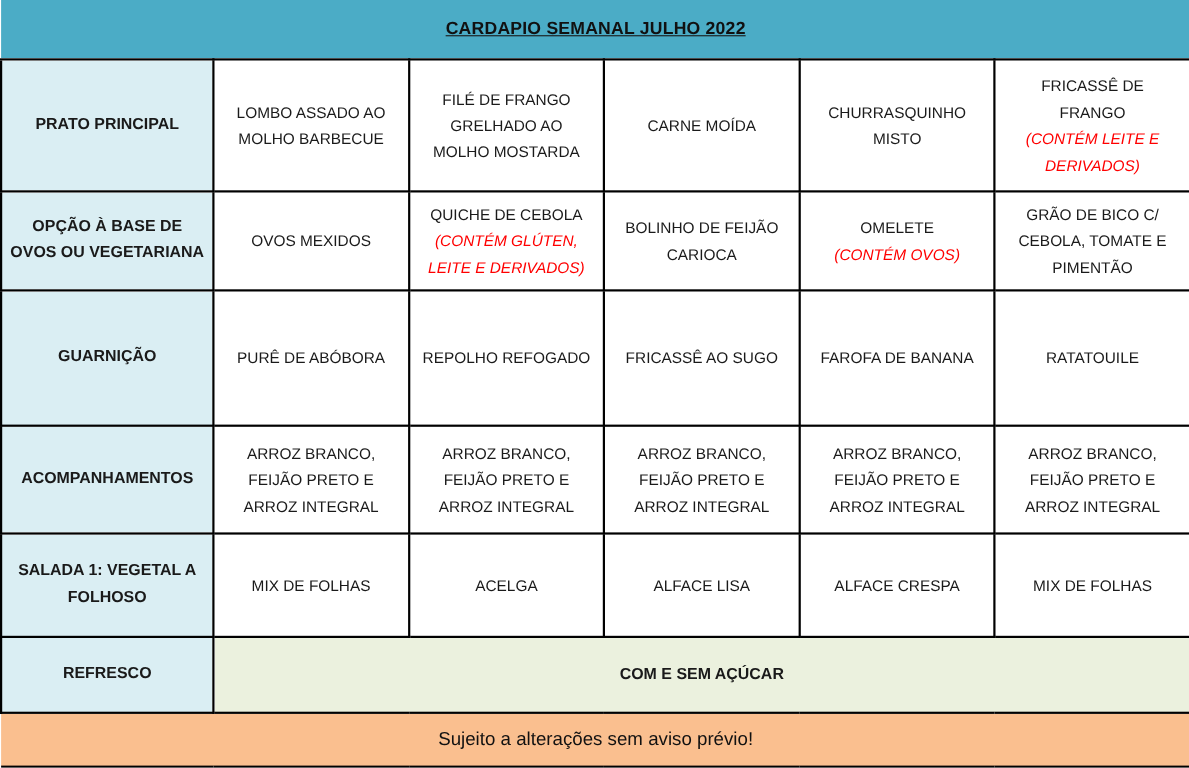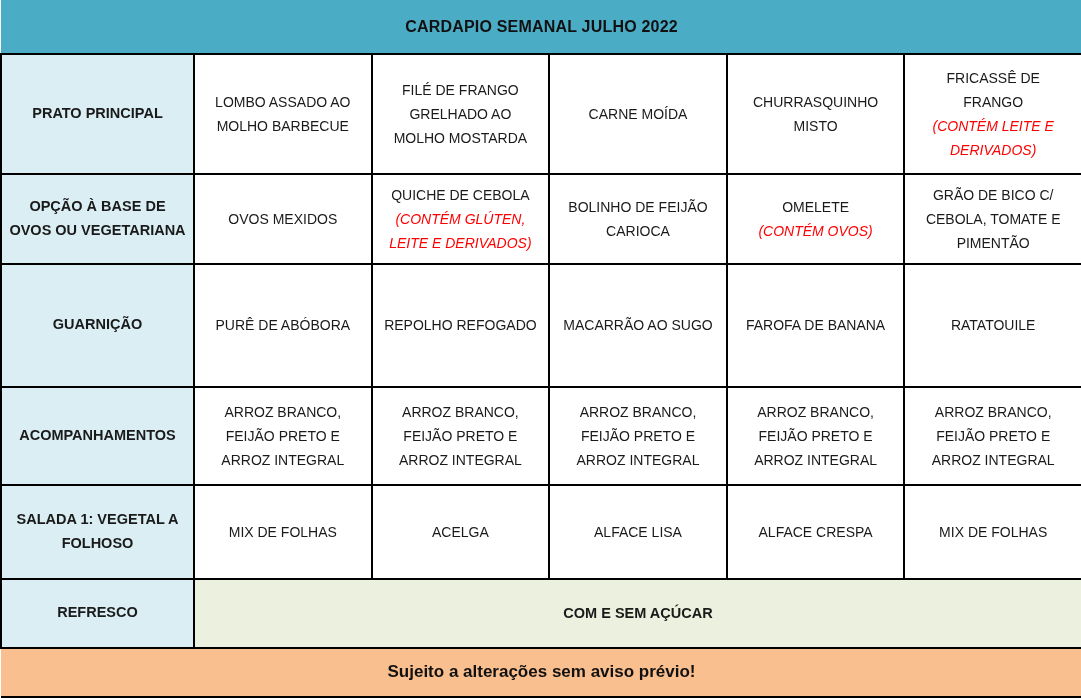--- a/index.html
+++ b/index.html
@@ -74,27 +74,27 @@
   }
   
   td.refresco-value{
     background:var(--refresco-bg);
     font-weight:bold;
     font-size:14.5px;
   }
   
   tr.footer-row td{
     background:var(--footer-bg);
-    font-weight:bold;
+    font-weight:normal;
     font-size:17px;
     border-left:none;border-right:none;
     color:#111;
   }
   
-  tr.title-row{height:45px;}
+  tr.title-row{height:45px;text-decoration:underline;}
   tr.header-row{height:43px;}
   tr.r1{height:100px;}
   tr.r2{height:68px;}
   tr.r3{height:102px;}
   tr.r4{height:82px;}
   tr.r5{height:78px;}
   tr.r6{height:86px;}
   tr.refresco-row{height:57px;}
   tr.footer-row{height:41px;}
 </style>
@@ -132,21 +132,21 @@
     <td class="menu-cell"><span>QUICHE DE CEBOLA</span><span class="allergen">(CONTÉM GLÚTEN, LEITE E DERIVADOS)</span></td>
     <td class="menu-cell"><span>BOLINHO DE FEIJÃO CARIOCA</span></td>
     <td class="menu-cell"><span>OMELETE</span><span class="allergen">(CONTÉM OVOS)</span></td>
     <td class="menu-cell"><span>GRÃO DE BICO C/ CEBOLA, TOMATE E PIMENTÃO</span></td>
   </tr>
 
   <tr class="r3">
     <td class="row-label">GUARNIÇÃO</td>
     <td class="menu-cell"><span>PURÊ DE ABÓBORA</span></td>
     <td class="menu-cell"><span>REPOLHO REFOGADO</span></td>
-    <td class="menu-cell"><span>MACARRÃO AO SUGO</span></td>
+    <td class="menu-cell"><span>FRICASSÊ AO SUGO</span></td>
     <td class="menu-cell"><span>FAROFA DE BANANA</span></td>
     <td class="menu-cell"><span>RATATOUILE</span></td>
   </tr>
 
   <tr class="r4">
     <td class="row-label">ACOMPANHAMENTOS</td>
     <td class="menu-cell"><span>ARROZ BRANCO, FEIJÃO PRETO E ARROZ INTEGRAL</span></td>
     <td class="menu-cell"><span>ARROZ BRANCO, FEIJÃO PRETO E ARROZ INTEGRAL</span></td>
     <td class="menu-cell"><span>ARROZ BRANCO, FEIJÃO PRETO E ARROZ INTEGRAL</span></td>
     <td class="menu-cell"><span>ARROZ BRANCO, FEIJÃO PRETO E ARROZ INTEGRAL</span></td>

